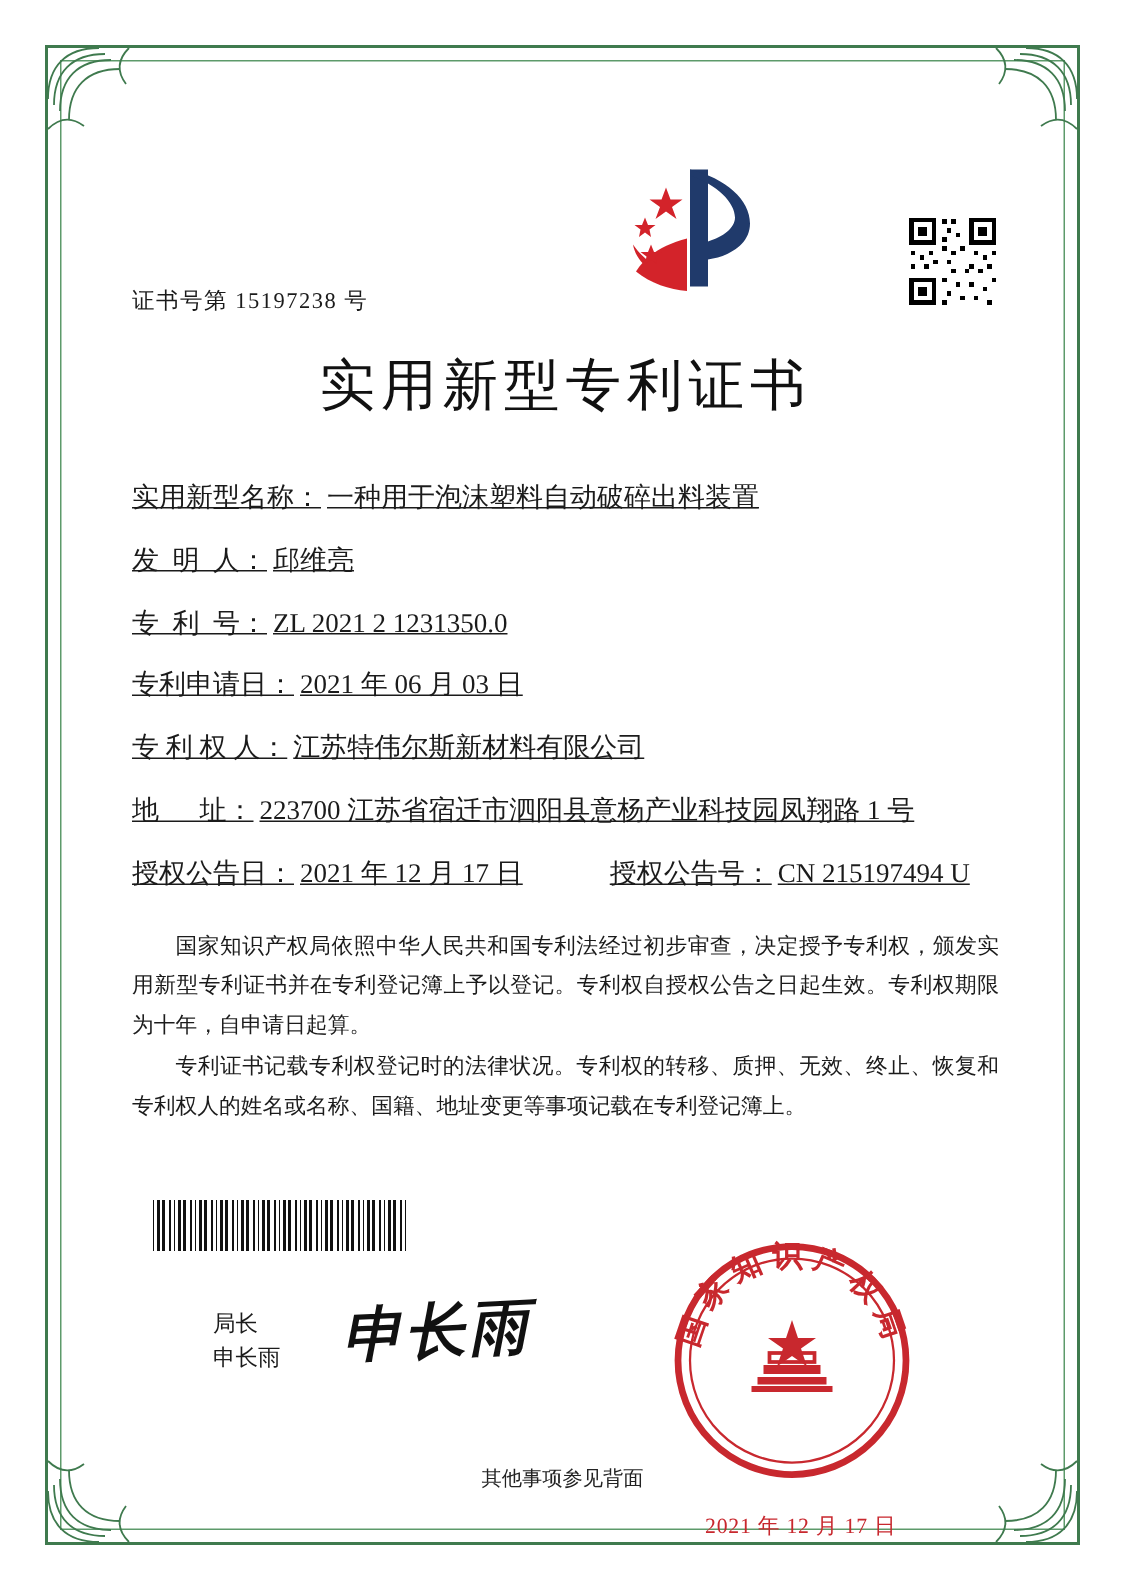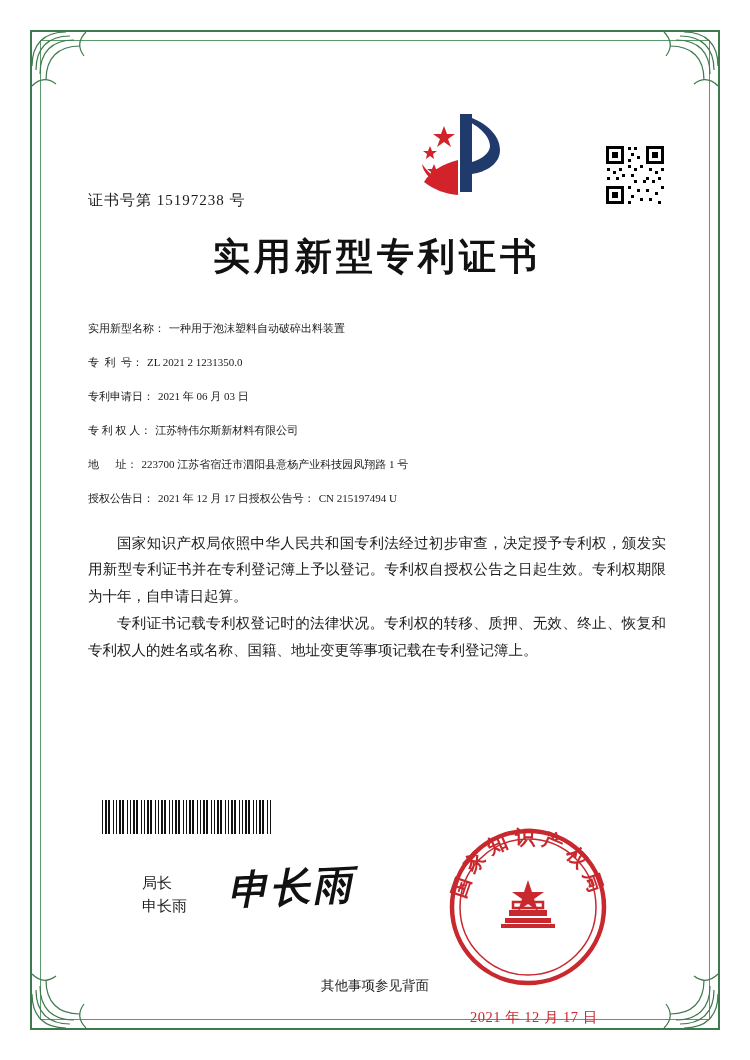--- a/index.html
+++ b/index.html
@@ -67,44 +67,46 @@
     white-space: nowrap;
   }
   .logo {
     margin-left: 60px;
     margin-top: 4px;
   }
 
   .title {
     text-align: center;
     font-size: 37px;
-    font-weight: bold;
+    font-weight: normal;
     letter-spacing: 4px;
     margin-top: 22px;
     margin-bottom: 40px;
     color: #111;
   }
 
   .fields {
-    font-size: 11px;
+    font-size: 18px;
     line-height: 1.1;
+    text-decoration: underline;
   }
   .field-row {
     display: flex;
     align-items: baseline;
     margin-bottom: 22px;
   }
   .field-label {
     white-space: pre;
     flex: 0 0 auto;
   }
   .field-value {
     margin-left: 4px;
   }
   .field-row.two-col .col2 {
+    margin-left: 58px;
     display: flex;
     align-items: center;
   }
 
   .paragraphs {
     font-size: 14.5px;
     line-height: 1.85;
     margin-top: 26px;
     text-align: justify;
     font-family: Liberation Mono, monospace;
@@ -307,20 +309,24 @@
     </div>
 
     <div class="title">实用新型专利证书</div>
 
     <div class="fields">
       <div class="field-row">
         <span class="field-label">实用新型名称：</span>
         <span class="field-value">一种用于泡沫塑料自动破碎出料装置</span>
       </div>
       <div class="field-row">
+        <span class="field-label">发  明  人：</span>
+        <span class="field-value">邱维亮</span>
+      </div>
+      <div class="field-row">
         <span class="field-label">专  利  号：</span>
         <span class="field-value">ZL 2021 2 1231350.0</span>
       </div>
       <div class="field-row">
         <span class="field-label">专利申请日：</span>
         <span class="field-value">2021 年 06 月 03 日</span>
       </div>
       <div class="field-row">
         <span class="field-label">专 利 权 人：</span>
         <span class="field-value">江苏特伟尔斯新材料有限公司</span>

